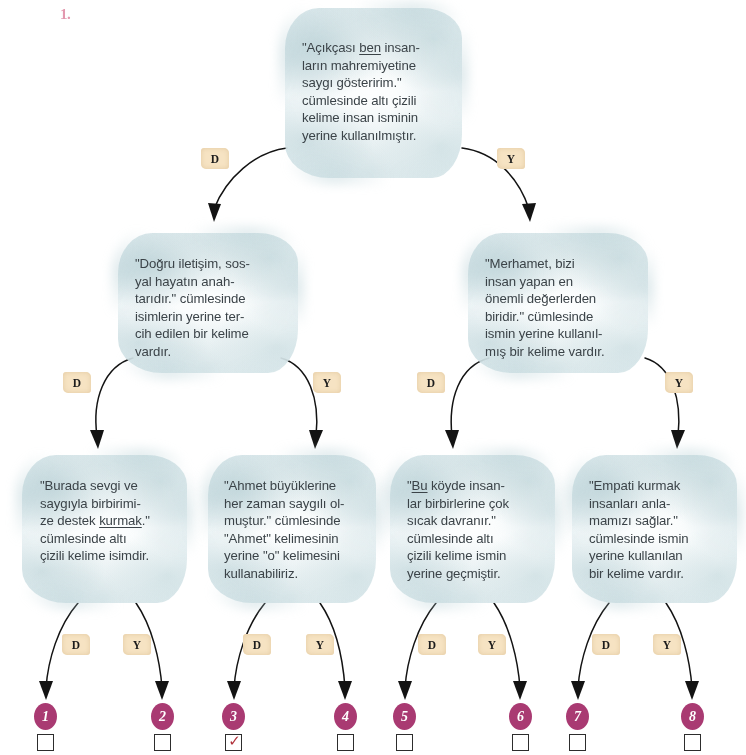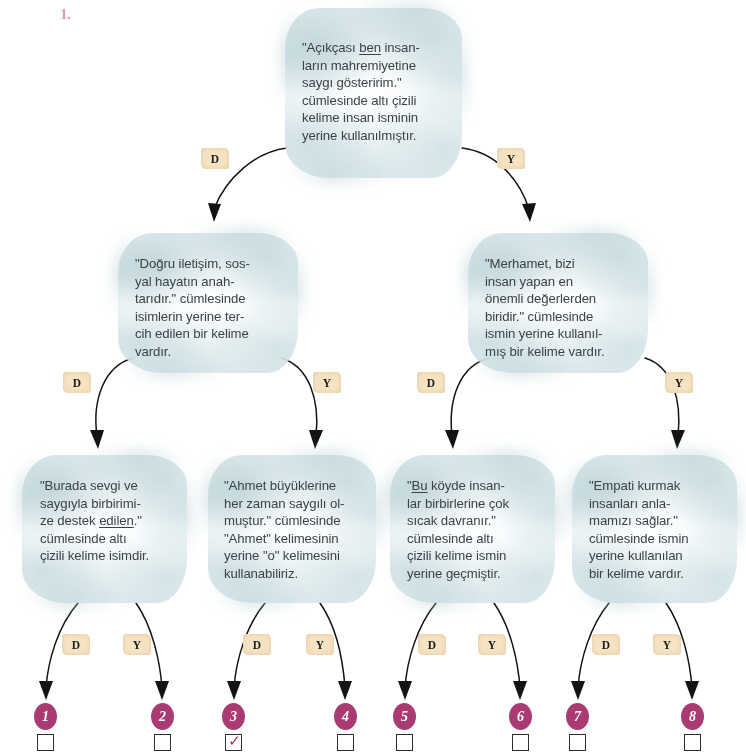--- a/index.html
+++ b/index.html
@@ -193,21 +193,21 @@
 insan yapan en
 önemli değerlerden
 biridir." cümlesinde
 ismin yerine kullanıl-
 mış bir kelime vardır.</div>
   </div>
 
   <div class="cloud" style="left:22px; top:455px; width:165px; height:148px;">
     <div class="txt" style="left:18px; top:22px; width:140px;">"Burada sevgi ve
 saygıyla birbirimi-
-ze destek <u>edilen</u>."
+ze destek <u>kurmak</u>."
 cümlesinde altı
 çizili kelime isimdir.</div>
   </div>
 
   <div class="cloud" style="left:208px; top:455px; width:168px; height:148px;">
     <div class="txt" style="left:16px; top:22px; width:146px;">"Ahmet büyüklerine
 her zaman saygılı ol-
 muştur." cümlesinde
 "Ahmet" kelimesinin
 yerine "o" kelimesini

